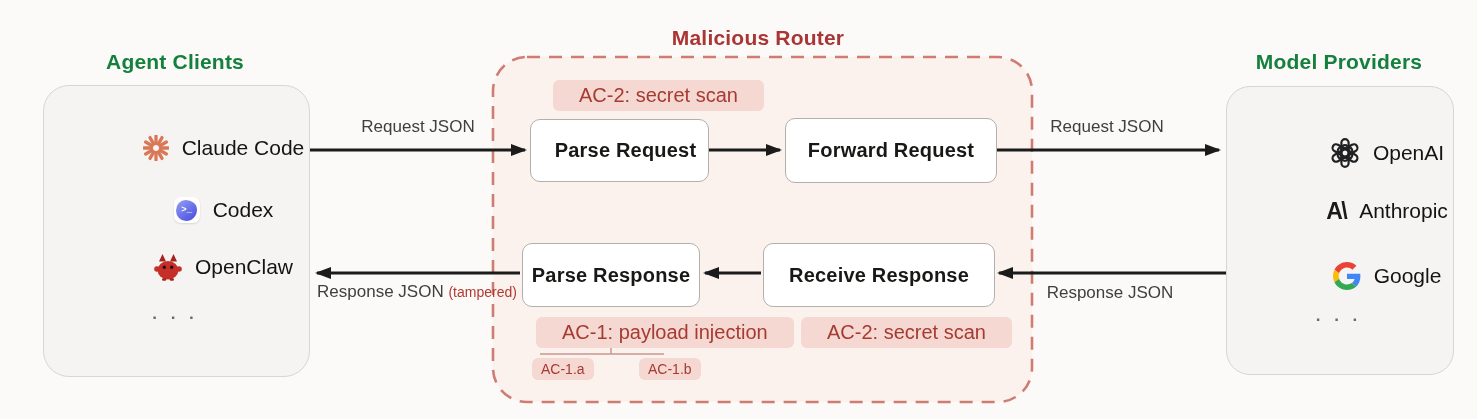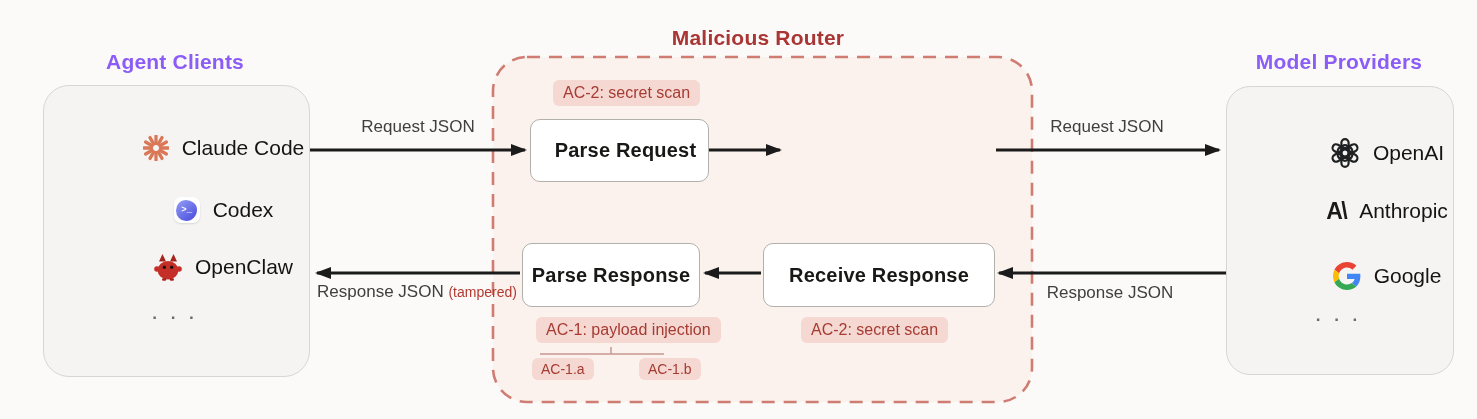--- a/index.html
+++ b/index.html
@@ -1,25 +1,25 @@
 <!DOCTYPE html>
 <html><head>
 <meta charset="utf-8">
 <style>
   html,body{margin:0;padding:0;}
   body{font-family:"Liberation Sans", sans-serif; background:#ffffff;}
   #stage{position:relative;width:1477px;height:419px;background:#fbfaf8;overflow:hidden;}
   .panel{position:absolute;background:#f5f4f2;border:1.4px solid #d8d6d2;border-radius:26px;}
-  .panel-title{position:absolute;font-size:21px;font-weight:bold;color:#8b5cf6;text-align:center;letter-spacing:.2px;}
+  .panel-title{position:absolute;font-size:21px;font-weight:bold;color:#15803d;text-align:center;letter-spacing:.2px;}
   .router-title{position:absolute;font-size:21px;font-weight:bold;color:#a93534;text-align:center;letter-spacing:.2px;}
   .node{position:absolute;background:#ffffff;border:1.4px solid #b2b0ad;border-radius:10px;
         display:flex;align-items:center;justify-content:center;
         font-size:20px;font-weight:600;color:#181816;letter-spacing:.2px;}
   .badge{position:absolute;background:#f5d8d2;color:#a63b32;border-radius:6px;
-         font-size:16px;font-weight:500;padding:4px 10px;white-space:nowrap;}
+         font-size:20px;font-weight:500;padding:4px 26px;white-space:nowrap;}
   .badge.small{font-size:14px;padding:3px 9px;}
   .arrow-label{position:absolute;width:220px;text-align:center;font-size:17px;
                color:#403f3c;font-weight:500;white-space:nowrap;}
   .tampered{color:#b23a31;font-size:14px;}
   .prow{position:absolute;display:flex;align-items:center;justify-content:center;gap:13px;padding-left:48px;}
   .prow .plabel{font-size:21px;color:#141413;}
   .ellipsis-row{position:absolute;text-align:center;font-size:17px;font-weight:bold;
                 color:#6b6b67;letter-spacing:4px;}
   .codex-tile{width:26px;height:26px;background:#ffffff;border-radius:7px;
               box-shadow:0 1px 2px rgba(0,0,0,.12);display:flex;align-items:center;justify-content:center;}
@@ -109,20 +109,21 @@
   </div>
 
   <div class="ellipsis-row z2" style="left:43px;top:308px;width:265px;">· · ·</div>
 
   <div class="router-title z2" style="left:658px;top:26px;width:200px;">Malicious Router</div>
 
   <div class="badge z2" style="left:553px;top:80px;">AC-2: secret scan</div>
 
   <div class="node z2" style="left:530px;top:119px;width:165px;height:61px;padding-left:12px;">Parse Request</div>
 
+  <div class="node z2" style="left:785px;top:118px;width:210px;height:63px;">Forward Request</div>
 
   <div class="node z2" style="left:522px;top:243px;width:176px;height:62px;">Parse Response</div>
 
   <div class="node z2" style="left:763px;top:243px;width:230px;height:62px;">Receive Response</div>
 
   <div class="badge z2" style="left:536px;top:317px;">AC-1: payload injection</div>
 
   <div class="badge z2" style="left:801px;top:317px;">AC-2: secret scan</div>
 
   <div class="badge small z2" style="left:532px;top:358px;">AC-1.a</div>

